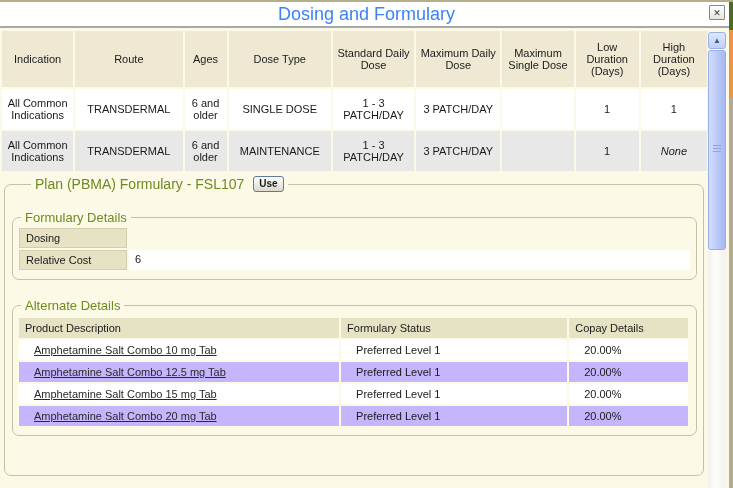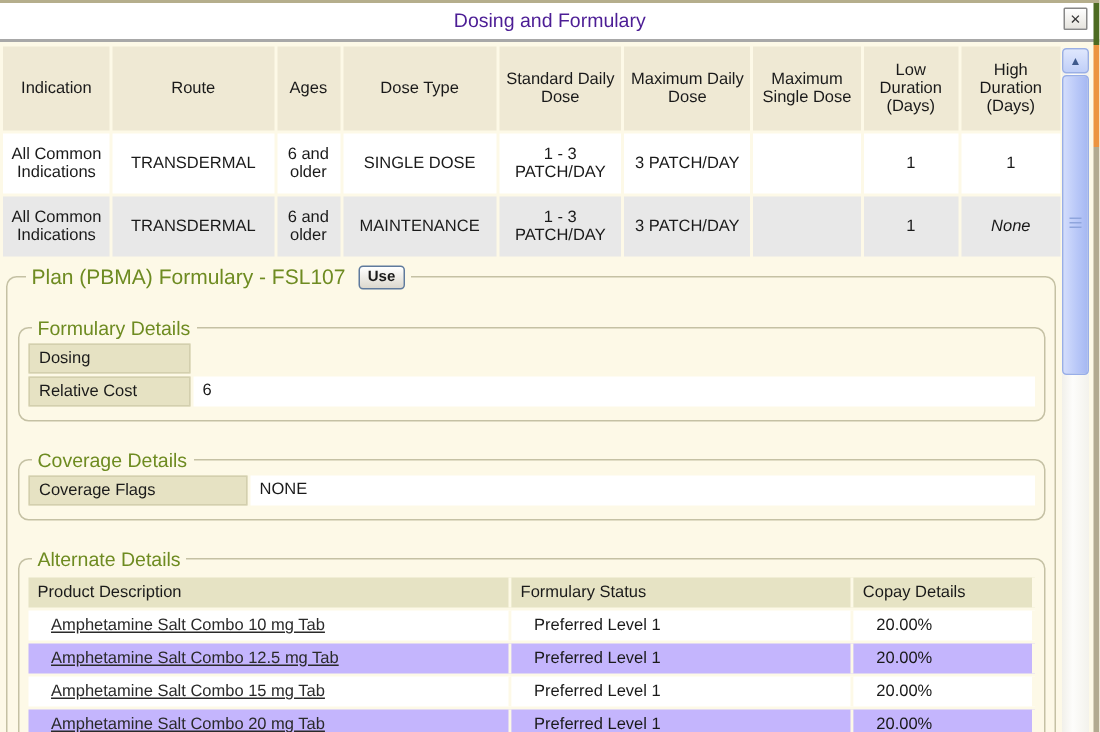--- a/index.html
+++ b/index.html
@@ -9,21 +9,21 @@
     background: #fdf9e7; overflow: hidden;
     border-top: 2px solid #b5ae8c;
   }
   
   .titlebar {
     position: relative; height: 26px; background: #ffffff;
     border-bottom: 2px solid #a8a8a8;
   }
   .titlebar .title {
     display: block; text-align: center; line-height: 24px;
-    color: #4c1d95; font-size: 13px;
+    color: #3b82f6; font-size: 18px;
   }
   .close-btn {
     position: absolute; top: 3px; right: 8px; width: 16px; height: 15px;
     background: linear-gradient(#fefefe, #e6e4de);
     border: 1px solid #888888; border-radius: 1px;
     font-size: 9px; line-height: 12px; text-align: center; color: #333;
     cursor: pointer; padding: 0;
   }
   
   .dosing-table {
@@ -43,21 +43,21 @@
   .italic-cell { font-style: italic; }
   
   fieldset {
     border: 1px solid #c5c1a4; border-radius: 7px;
   }
   legend { color: #6e8b21; padding: 0 4px; }
   .plan-fieldset {
     margin: 3px 0 0 4px; width: 700px; padding: 0 6px 10px 7px;
     min-height: 300px;
   }
-  .plan-fieldset > legend { font-size: 14px; margin-left: 5px; }
+  .plan-fieldset > legend { font-size: 14px; margin-left: 19px; }
   .inner-fieldset { margin-top: 18px; margin-bottom: 9px; padding: 3px 6px 7px 6px; }
   .inner-fieldset > legend { font-size: 13px; margin-left: 2px; }
   .use-btn {
     display: inline-block; vertical-align: 2px; margin-left: 5px;
     background: linear-gradient(#ffffff, #dcd8ce);
     border: 1px solid #5f7a9d; border-radius: 3px;
     font-size: 10px; font-weight: bold; color: #1a1a1a;
     padding: 1px 5px 2px 5px; cursor: pointer;
   }
   
@@ -180,27 +180,20 @@
       <legend>Formulary Details</legend>
       <div class="detail-row">
         <div class="detail-label">Dosing</div>
       </div>
       <div class="detail-row">
         <div class="detail-label">Relative Cost</div>
         <div class="detail-value">6</div>
       </div>
     </fieldset>
 
-    <fieldset class="inner-fieldset">
-      <legend>Coverage Details</legend>
-      <div class="detail-row">
-        <div class="detail-label wide">Coverage Flags</div>
-        <div class="detail-value">NONE</div>
-      </div>
-    </fieldset>
 
     <fieldset class="inner-fieldset">
       <legend>Alternate Details</legend>
       <table class="alt-table">
         <colgroup>
           <col style="width:48%">
             <col style="width:34%">
             <col style="width:18%">
         </colgroup>
         <tbody>

